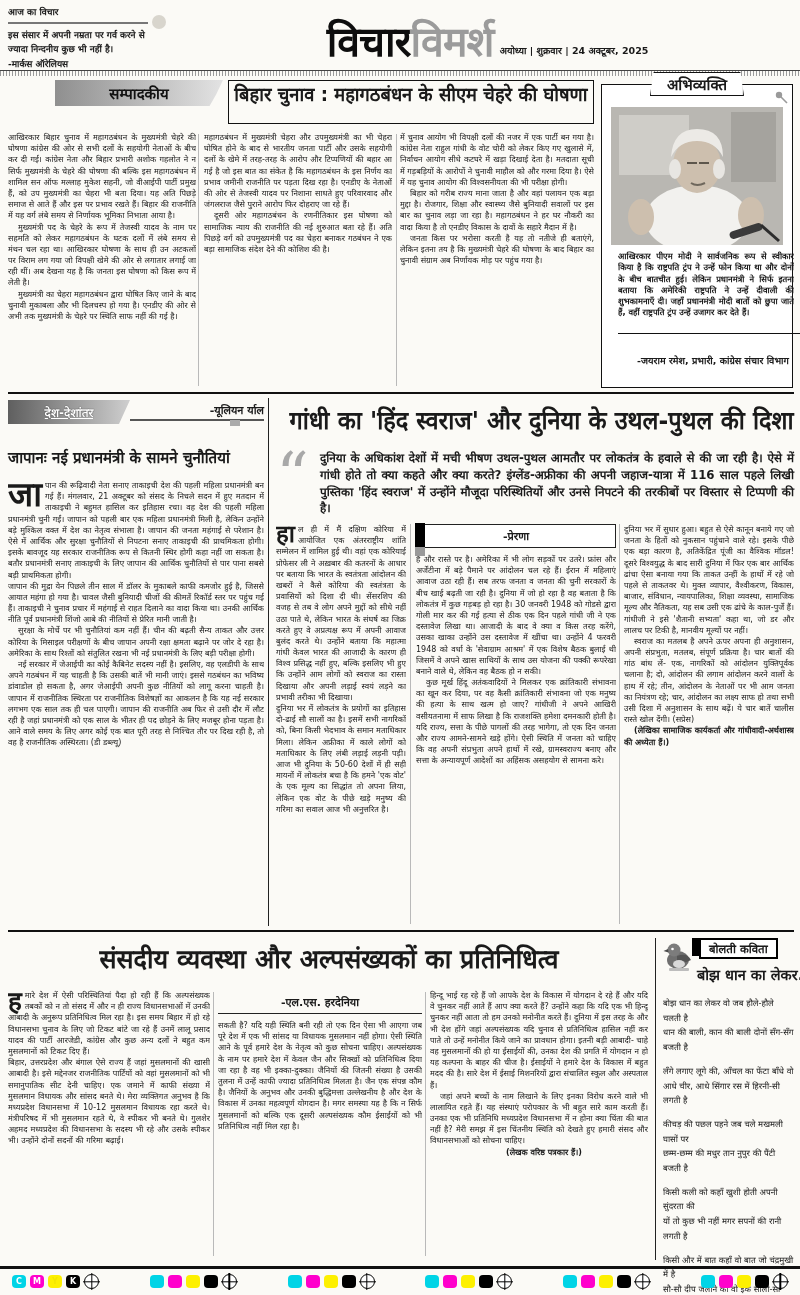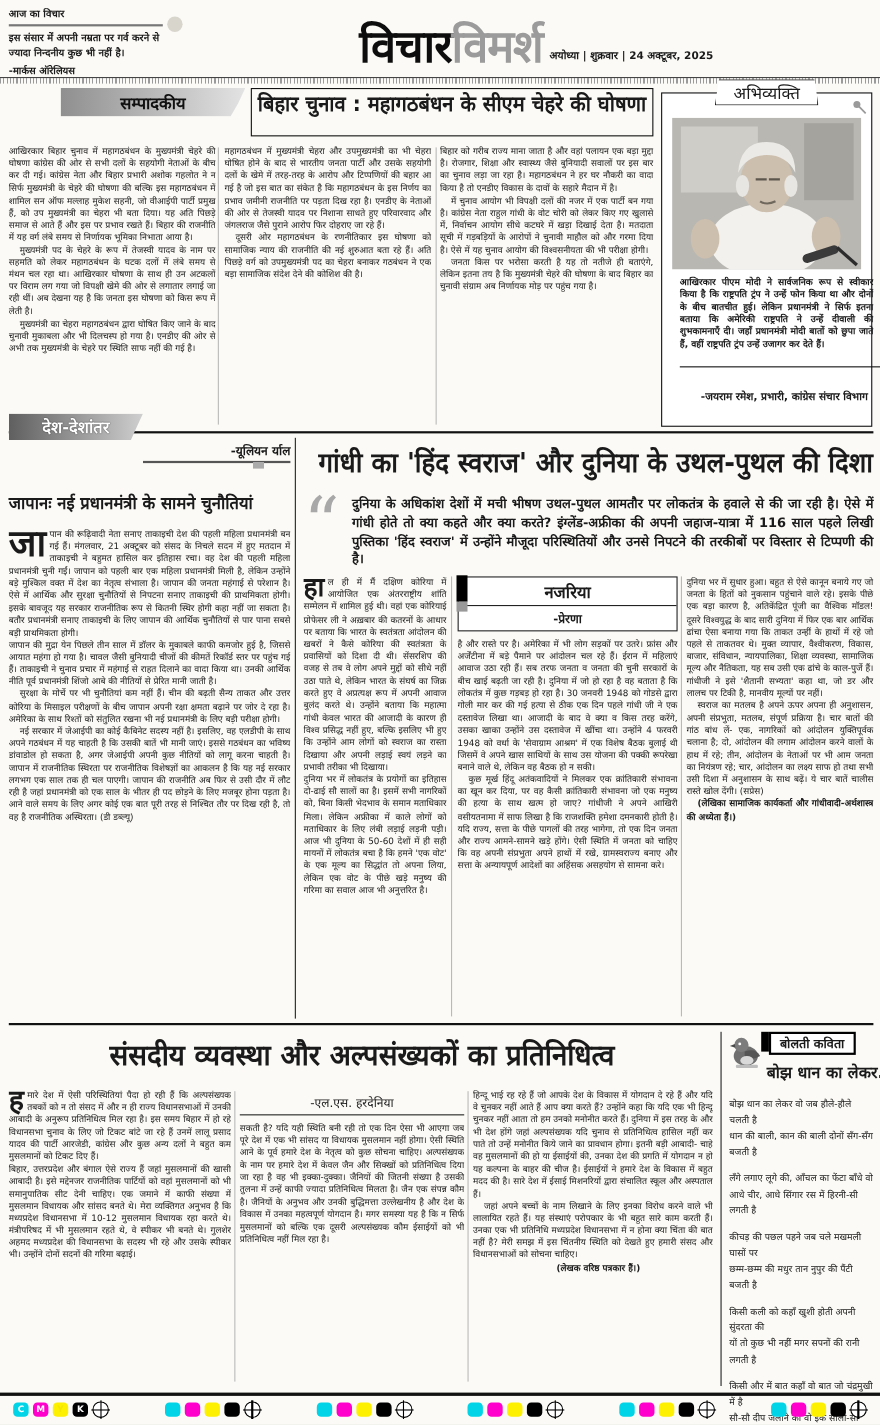--- a/index.html
+++ b/index.html
@@ -24,38 +24,38 @@
   .page-badge{position:absolute;right:2px;top:0;width:26px;height:26px;border:1.5px solid #222;background:#fff;font-size:15px;font-weight:bold;text-align:center;line-height:24px;}
   .page-badge:before{content:"";position:absolute;right:-1px;top:-7px;width:8px;height:7px;border-left:1px solid #555;border-bottom:1px solid #555;background:#eee;}
   .paper-tagline{position:absolute;left:0;top:36px;width:144px;text-align:center;font-size:5px;color:#555;}
   .paper-name{position:absolute;left:0;top:40px;width:144px;text-align:center;font-size:29px;font-weight:bold;letter-spacing:-1px;}
   .header-rule{position:absolute;left:0;top:70px;width:800px;height:6px;border-top:1px solid #444;background:repeating-linear-gradient(90deg,#9a9a9a 0 1px,transparent 1px 3px);}
 
   
   .ribbon{font-weight:bold;display:flex;align-items:center;justify-content:center;}
   .ribbon.ed{position:absolute;left:55px;top:80px;width:168px;height:26px;font-size:15px;color:#111;
     background:linear-gradient(90deg,#8f8f8f,#e3e3e3);clip-path:polygon(0 0,100% 0,96% 55%,92% 100%,0 100%);}
-  .ribbon.dd{position:absolute;left:8px;top:376px;width:122px;height:24px;font-size:15px;color:#fff;text-shadow:0 0 1px #000;
-    background:linear-gradient(90deg,#5f5f5f,#cfcfcf);clip-path:polygon(0 0,100% 0,95% 55%,91% 100%,0 100%);}
+  .ribbon.dd{position:absolute;left:8px;top:400px;width:122px;height:24px;font-size:12px;color:#fff;text-shadow:0 0 1px #000;
+    background:linear-gradient(90deg,#5f5f5f,#cfcfcf);clip-path:polygon(0 0,100% 0,95% 55%,91% 100%,0 100%);text-decoration:underline;}
 
   .ed-headline-box{position:absolute;left:228px;top:80px;width:366px;height:44px;border:1.2px solid #111;display:flex;align-items:flex-start;justify-content:center;}
   .ed-headline{font-size:19px;font-weight:bold;white-space:nowrap;transform:scaleX(.96);}
 
   .cols p{margin:0;line-height:1.4;}
   .cols p + p{text-indent:10px;}
   .bodytext{font-size:8px;text-align:justify;overflow:hidden;}
   .vr{position:absolute;width:1px;background:#b9b9b9;}
   .vr.dark{background:#222;}
   .hrule{position:absolute;height:2px;background:#111;}
 
   .ed-col{position:absolute;top:132px;height:256px;}
 
   
   .abhi{position:absolute;left:601px;top:84px;width:192px;height:304px;border:1.6px solid #111;background:#fff;}
-  .abhi-tab{position:absolute;left:50%;top:-13px;transform:translateX(-50%);background:#fff;border:1.6px solid #111;padding:1px 16px;font-size:15px;font-weight:normal;white-space:nowrap;clip-path:polygon(4% 0,96% 0,100% 100%,0 100%);}
+  .abhi-tab{position:absolute;left:50%;top:-13px;transform:translateX(-50%);background:#fff;border:1.6px solid #111;padding:1px 16px;font-size:15px;font-weight:bold;white-space:nowrap;clip-path:polygon(4% 0,96% 0,100% 100%,0 100%);}
   .abhi-pin{position:absolute;right:4px;top:4px;width:14px;height:14px;}
   .abhi-photo{position:absolute;left:9px;top:22px;width:172px;height:138px;}
   .abhi-text{position:absolute;left:16px;top:166px;width:176px;height:112px;font-size:8.3px;font-weight:bold;text-align:justify;line-height:1.36;overflow:hidden;}
   .abhi-attrib{position:absolute;left:16px;bottom:0;width:100%;border-top:1.2px solid #111;font-size:9.5px;font-weight:bold;text-align:center;padding:20px 0;}
 
   
   .jp-byline{position:absolute;left:130px;top:402px;width:134px;text-align:right;font-size:11px;font-weight:bold;border-bottom:2px solid #555;padding-bottom:2px;}
   .jp-byline:after{content:"";position:absolute;right:24px;bottom:-7px;width:10px;height:6px;background:#aaa;}
   .jp-headline{position:absolute;left:8px;top:446px;width:256px;font-size:15.5px;font-weight:bold;white-space:nowrap;transform:scaleX(.97);transform-origin:left;}
   .jp-body{position:absolute;left:8px;top:480px;width:256px;height:444px;}
@@ -77,21 +77,21 @@
   .naj-byline{text-align:center;font-size:11px;font-weight:bold;padding:3px 0 4px 0;}
   .author-note{font-weight:bold;margin-top:2px;text-indent:10px;}
 
   
   .parl-headline{position:absolute;left:8px;top:940px;width:642px;text-align:center;font-size:26px;font-weight:bold;white-space:nowrap;transform:scaleX(.97);transform-origin:center;}
   .parl-col{position:absolute;top:990px;height:268px;}
   .pras-box{position:relative;border-bottom:1.6px solid #222;margin-bottom:6px;padding-bottom:3px;}
   .pras-bar{position:relative;background:#e9e9e9;text-align:center;font-size:13.5px;font-weight:bold;padding:3px 0;border-bottom:1.2px solid #222;}
   .pras-tab{position:absolute;left:-2px;top:-2px;width:10px;height:22px;background:#000;}
   .pras-tab:after{content:"";position:absolute;left:0;top:22px;width:10px;height:8px;background:#999;}
-  .pras-byline{text-align:center;font-size:11px;font-weight:normal;padding:4px 0 1px 0;}
+  .pras-byline{text-align:center;font-size:11px;font-weight:bold;padding:4px 0 1px 0;}
 
   
   .poem{position:absolute;left:663px;top:938px;width:131px;}
   .poem-head{position:relative;height:58px;}
   .poem-bird{position:absolute;left:0;top:2px;width:32px;height:34px;}
   .poem-label{position:absolute;left:36px;top:0;border:2px solid #000;background:#fff;font-size:11.5px;font-weight:bold;padding:1px 8px;white-space:nowrap;}
   .poem-label:before{content:"";position:absolute;left:-9px;top:-2px;width:7px;height:18px;background:#000;}
   .poem-title{position:absolute;left:34px;top:26px;font-size:14.5px;font-weight:bold;white-space:nowrap;}
   .poem-body{font-size:8.4px;line-height:1.75;}
   .poem-body .stanza{white-space:pre-line;margin:0 0 9px 0;}
@@ -138,22 +138,22 @@
   <div class="ed-col cols bodytext" style="left:8px;width:188px;" data-name="editorial-column-1">
       <p>आखिरकार बिहार चुनाव में महागठबंधन के मुख्यमंत्री चेहरे की घोषणा कांग्रेस की ओर से सभी दलों के सहयोगी नेताओं के बीच कर दी गई। कांग्रेस नेता और बिहार प्रभारी अशोक गहलोत ने न सिर्फ मुख्यमंत्री के चेहरे की घोषणा की बल्कि इस महागठबंधन में शामिल सन ऑफ मल्लाह मुकेश सहनी, जो वीआईपी पार्टी प्रमुख हैं, को उप मुख्यमंत्री का चेहरा भी बता दिया। यह अति पिछड़े समाज से आते हैं और इस पर प्रभाव रखते हैं। बिहार की राजनीति में यह वर्ग लंबे समय से निर्णायक भूमिका निभाता आया है।</p>
       <p>मुख्यमंत्री पद के चेहरे के रूप में तेजस्वी यादव के नाम पर सहमति को लेकर महागठबंधन के घटक दलों में लंबे समय से मंथन चल रहा था। आखिरकार घोषणा के साथ ही उन अटकलों पर विराम लग गया जो विपक्षी खेमे की ओर से लगातार लगाई जा रही थीं। अब देखना यह है कि जनता इस घोषणा को किस रूप में लेती है।</p>
       <p>मुख्यमंत्री का चेहरा महागठबंधन द्वारा घोषित किए जाने के बाद चुनावी मुकाबला और भी दिलचस्प हो गया है। एनडीए की ओर से अभी तक मुख्यमंत्री के चेहरे पर स्थिति साफ नहीं की गई है।</p>
     </div>
   <div class="ed-col cols bodytext" style="left:204px;width:188px;" data-name="editorial-column-2">
       <p>महागठबंधन में मुख्यमंत्री चेहरा और उपमुख्यमंत्री का भी चेहरा घोषित होने के बाद से भारतीय जनता पार्टी और उसके सहयोगी दलों के खेमे में तरह-तरह के आरोप और टिप्पणियों की बहार आ गई है जो इस बात का संकेत है कि महागठबंधन के इस निर्णय का प्रभाव जमीनी राजनीति पर पड़ता दिख रहा है। एनडीए के नेताओं की ओर से तेजस्वी यादव पर निशाना साधते हुए परिवारवाद और जंगलराज जैसे पुराने आरोप फिर दोहराए जा रहे हैं।</p>
       <p>दूसरी ओर महागठबंधन के रणनीतिकार इस घोषणा को सामाजिक न्याय की राजनीति की नई शुरुआत बता रहे हैं। अति पिछड़े वर्ग को उपमुख्यमंत्री पद का चेहरा बनाकर गठबंधन ने एक बड़ा सामाजिक संदेश देने की कोशिश की है।</p>
     </div>
   <div class="ed-col cols bodytext" style="left:400px;width:194px;" data-name="editorial-column-3">
+      <p>में चुनाव आयोग भी विपक्षी दलों की नजर में एक पार्टी बन गया है। कांग्रेस नेता राहुल गांधी के वोट चोरी को लेकर किए गए खुलासे में, निर्वाचन आयोग सीधे कटघरे में खड़ा दिखाई देता है। मतदाता सूची में गड़बड़ियों के आरोपों ने चुनावी माहौल को और गरमा दिया है। ऐसे में यह चुनाव आयोग की विश्वसनीयता की भी परीक्षा होगी।</p>
       <p>बिहार को गरीब राज्य माना जाता है और वहां पलायन एक बड़ा मुद्दा है। रोजगार, शिक्षा और स्वास्थ्य जैसे बुनियादी सवालों पर इस बार का चुनाव लड़ा जा रहा है। महागठबंधन ने हर घर नौकरी का वादा किया है तो एनडीए विकास के दावों के सहारे मैदान में है।</p>
-      <p>में चुनाव आयोग भी विपक्षी दलों की नजर में एक पार्टी बन गया है। कांग्रेस नेता राहुल गांधी के वोट चोरी को लेकर किए गए खुलासे में, निर्वाचन आयोग सीधे कटघरे में खड़ा दिखाई देता है। मतदाता सूची में गड़बड़ियों के आरोपों ने चुनावी माहौल को और गरमा दिया है। ऐसे में यह चुनाव आयोग की विश्वसनीयता की भी परीक्षा होगी।</p>
       <p>जनता किस पर भरोसा करती है यह तो नतीजे ही बताएंगे, लेकिन इतना तय है कि मुख्यमंत्री चेहरे की घोषणा के बाद बिहार का चुनावी संग्राम अब निर्णायक मोड़ पर पहुंच गया है।</p>
     </div>
   <div class="vr" style="left:198px;top:134px;height:252px;" data-name="column-rule"></div>
   <div class="vr" style="left:396px;top:134px;height:252px;" data-name="column-rule"></div>
 
   <div class="abhi" data-name="abhivyakti-box">
     <div class="abhi-tab" data-name="abhivyakti-label">अभिव्यक्ति</div>
     <div class="abhi-pin" data-name="pushpin-icon">
       <svg viewBox="0 0 14 14" width="14" height="14">
         <circle cx="5" cy="5" r="3.2" fill="#9a9a9a"></circle>
@@ -202,21 +202,20 @@
   </div>
 
   <div class="g-col cols bodytext" style="left:276px;width:130px;" data-name="gandhi-column-1">
     <p><span class="dropcap dc-g" data-name="gandhi-dropcap">हा</span><span data-name="gandhi-first-paragraph">ल ही में मैं दक्षिण कोरिया में आयोजित एक अंतरराष्ट्रीय शांति सम्मेलन में शामिल हुई थी। वहां एक कोरियाई प्रोफेसर ली ने अख़बार की कतरनों के आधार पर बताया कि भारत के स्वतंत्रता आंदोलन की खबरों ने कैसे कोरिया की स्वतंत्रता के प्रवासियों को दिशा दी थी। सेंसरशिप की वजह से तब वे लोग अपने मुद्दों को सीधे नहीं उठा पाते थे, लेकिन भारत के संघर्ष का जिक्र करते हुए वे अप्रत्यक्ष रूप में अपनी आवाज बुलंद करते थे। उन्होंने बताया कि महात्मा गांधी केवल भारत की आजादी के कारण ही विश्व प्रसिद्ध नहीं हुए, बल्कि इसलिए भी हुए कि उन्होंने आम लोगों को स्वराज का रास्ता दिखाया और अपनी लड़ाई स्वयं लड़ने का प्रभावी तरीका भी दिखाया।</span></p>
     <span data-name="gandhi-col1-paragraphs"><p>दुनिया भर में लोकतंत्र के प्रयोगों का इतिहास दो-ढाई सौ सालों का है। इसमें सभी नागरिकों को, बिना किसी भेदभाव के समान मताधिकार मिला। लेकिन अफ्रीका में काले लोगों को मताधिकार के लिए लंबी लड़ाई लड़नी पड़ी। आज भी दुनिया के 50-60 देशों में ही सही मायनों में लोकतंत्र बचा है कि हमने 'एक वोट' के एक मूल्य का सिद्धांत तो अपना लिया, लेकिन एक वोट के पीछे खड़े मनुष्य की गरिमा का सवाल आज भी अनुत्तरित है।</p></span>
   </div>
 
   <div class="g-col" style="left:416px;width:200px;" data-name="gandhi-column-2">
     <div class="naj-box" data-name="nazariya-box">
       <div class="naj-tab" data-name="nazariya-corner-tab"></div>
-      <div class="naj-title" data-name="nazariya-label">नजरिया</div>
       <div class="naj-byline" data-name="nazariya-byline">-प्रेरणा</div>
     </div>
     <div class="cols bodytext" style="height:330px;" data-name="gandhi-col2-paragraphs">
         <p>है और रास्ते पर है। अमेरिका में भी लोग सड़कों पर उतरे। फ्रांस और अर्जेंटीना में बड़े पैमाने पर आंदोलन चल रहे हैं। ईरान में महिलाएं आवाज उठा रही हैं। सब तरफ जनता व जनता की चुनी सरकारों के बीच खाई बढ़ती जा रही है। दुनिया में जो हो रहा है वह बताता है कि लोकतंत्र में कुछ गड़बड़ हो रहा है। 30 जनवरी 1948 को गोडसे द्वारा गोली मार कर की गई हत्या से ठीक एक दिन पहले गांधी जी ने एक दस्तावेज लिखा था। आजादी के बाद वे क्या व किस तरह करेंगे, उसका खाका उन्होंने उस दस्तावेज में खींचा था। उन्होंने 4 फरवरी 1948 को वर्धा के 'सेवाग्राम आश्रम' में एक विशेष बैठक बुलाई थी जिसमें वे अपने खास साथियों के साथ उस योजना की पक्की रूपरेखा बनाने वाले थे, लेकिन वह बैठक हो न सकी।</p>
         <p>कुछ मूर्ख हिंदू अतंकवादियों ने मिलकर एक क्रांतिकारी संभावना का खून कर दिया, पर वह कैसी क्रांतिकारी संभावना जो एक मनुष्य की हत्या के साथ खत्म हो जाए? गांधीजी ने अपने आखिरी वसीयतनामा में साफ लिखा है कि राजशक्ति हमेशा दमनकारी होती है। यदि राज्य, सत्ता के पीछे पागलों की तरह भागेगा, तो एक दिन जनता और राज्य आमने-सामने खड़े होंगे। ऐसी स्थिति में जनता को चाहिए कि वह अपनी संप्रभुता अपने हाथों में रखे, ग्रामस्वराज्य बनाए और सत्ता के अन्यायपूर्ण आदेशों का अहिंसक असहयोग से सामना करे।</p>
       </div>
   </div>
 
   <div class="g-col cols bodytext" style="left:624px;width:170px;" data-name="gandhi-column-3">
     <span data-name="gandhi-col3-paragraphs"><p>दुनिया भर में सुधार हुआ। बहुत से ऐसे कानून बनाये गए जो जनता के हितों को नुकसान पहुंचाने वाले रहे। इसके पीछे एक बड़ा कारण है, अतिकेंद्रित पूंजी का वैश्विक मॉडल! दूसरे विश्वयुद्ध के बाद सारी दुनिया में फिर एक बार आर्थिक ढांचा ऐसा बनाया गया कि ताकत उन्हीं के हाथों में रहे जो पहले से ताकतवर थे। मुक्त व्यापार, वैश्वीकरण, विकास, बाजार, संविधान, न्यायपालिका, शिक्षा व्यवस्था, सामाजिक मूल्य और नैतिकता, यह सब उसी एक ढांचे के काल-पुर्जे हैं। गांधीजी ने इसे 'शैतानी सभ्यता' कहा था, जो डर और लालच पर टिकी है, मानवीय मूल्यों पर नहीं।</p><p>स्वराज का मतलब है अपने ऊपर अपना ही अनुशासन, अपनी संप्रभुता, मतलब, संपूर्ण प्रक्रिया है। चार बातों की गांठ बांध लें- एक, नागरिकों को आंदोलन युक्तिपूर्वक चलाना है; दो, आंदोलन की लगाम आंदोलन करने वालों के हाथ में रहे; तीन, आंदोलन के नेताओं पर भी आम जनता का नियंत्रण रहे; चार, आंदोलन का लक्ष्य साफ हो तथा सभी उसी दिशा में अनुशासन के साथ बढ़ें। ये चार बातें चालीस रास्ते खोल देंगी। (सप्रेस)</p></span>

